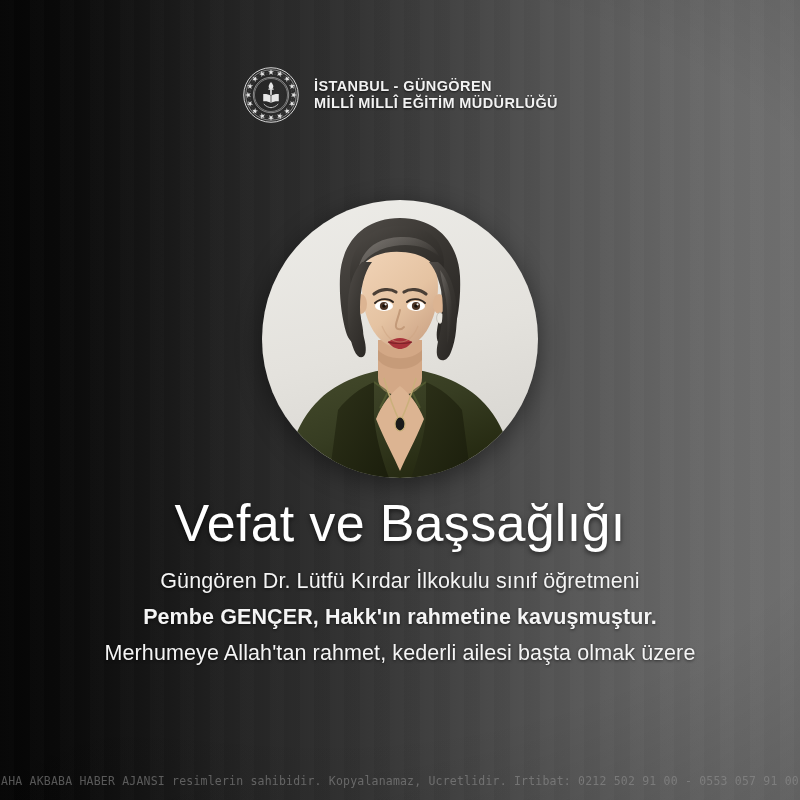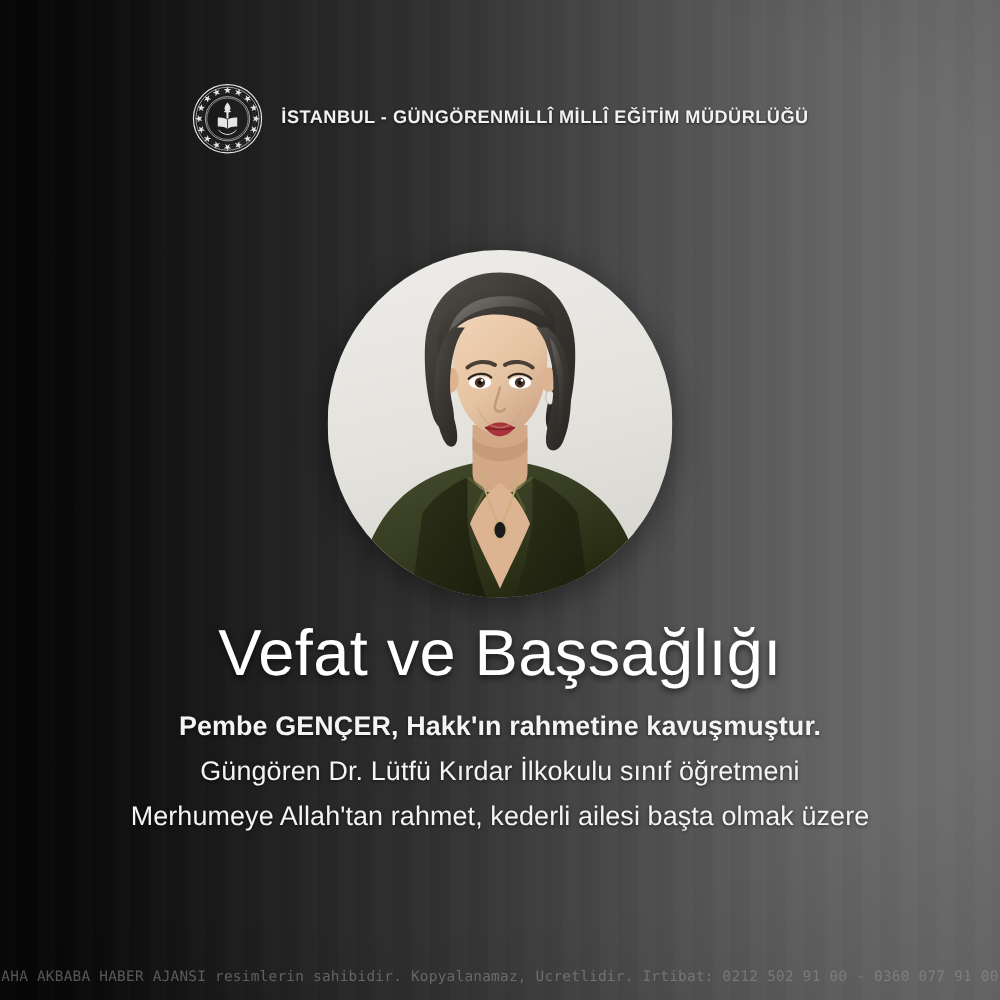--- a/index.html
+++ b/index.html
@@ -56,21 +56,21 @@
     z-index: 3;
   }
   .emblem {
     width: 58px;
     height: 58px;
     flex: 0 0 58px;
     display: block;
   }
   .header-text {
     display: flex;
-    flex-direction: row;
+    flex-direction: column;
     justify-content: center;
     line-height: 1.18;
   }
   .header-line {
     color: #f2f2f2;
     font-weight: bold;
     font-size: 14.5px;
     letter-spacing: 0.4px;
     white-space: nowrap;
     text-shadow: 0 1px 2px rgba(0,0,0,0.65);
@@ -293,20 +293,20 @@
 
       <path d="M120 126c4 10 10 16 18 16s14-6 18-16" fill="none" stroke="#cda382" stroke-width="1.2" opacity="0.5"></path>
 
       <rect x="0" y="0" width="276" height="278" fill="none"></rect>
     </svg>
   </div>
 
   <div class="title">Vefat ve Başsağlığı</div>
 
   <div class="body-text">
+    <div class="body-line">Güngören Dr. Lütfü Kırdar İlkokulu sınıf öğretmeni</div>
     <div class="body-line bold">Pembe GENÇER, Hakk'ın rahmetine kavuşmuştur.</div>
-    <div class="body-line">Güngören Dr. Lütfü Kırdar İlkokulu sınıf öğretmeni</div>
     <div class="body-line">Merhumeye Allah'tan rahmet, kederli ailesi başta olmak üzere</div>
   </div>
 
-  <div class="footer">AHA AKBABA HABER AJANSI resimlerin sahibidir. Kopyalanamaz, Ucretlidir. Irtibat: 0212 502 91 00  - 0360 077 91 00</div>
+  <div class="footer">AHA AKBABA HABER AJANSI resimlerin sahibidir. Kopyalanamaz, Ucretlidir. Irtibat: 0212 502 91 00  - 0553 057 91 00</div>
 
 </div>
 
 </body></html>

